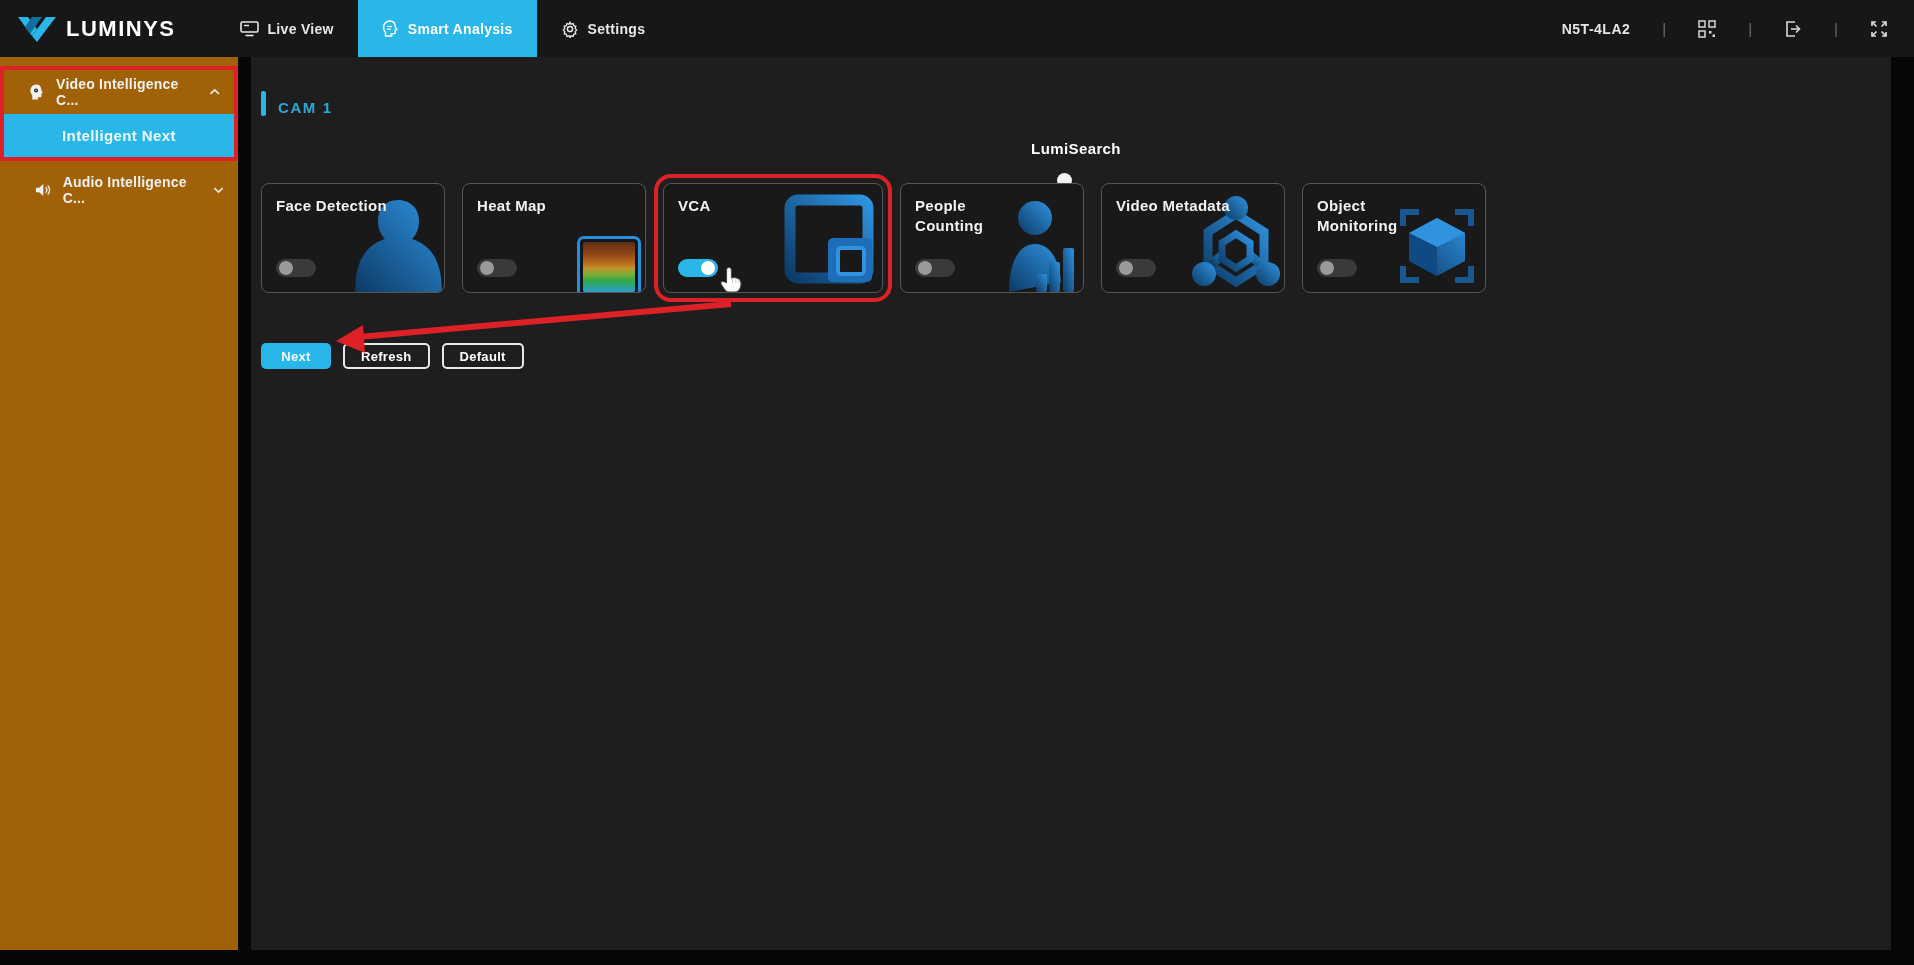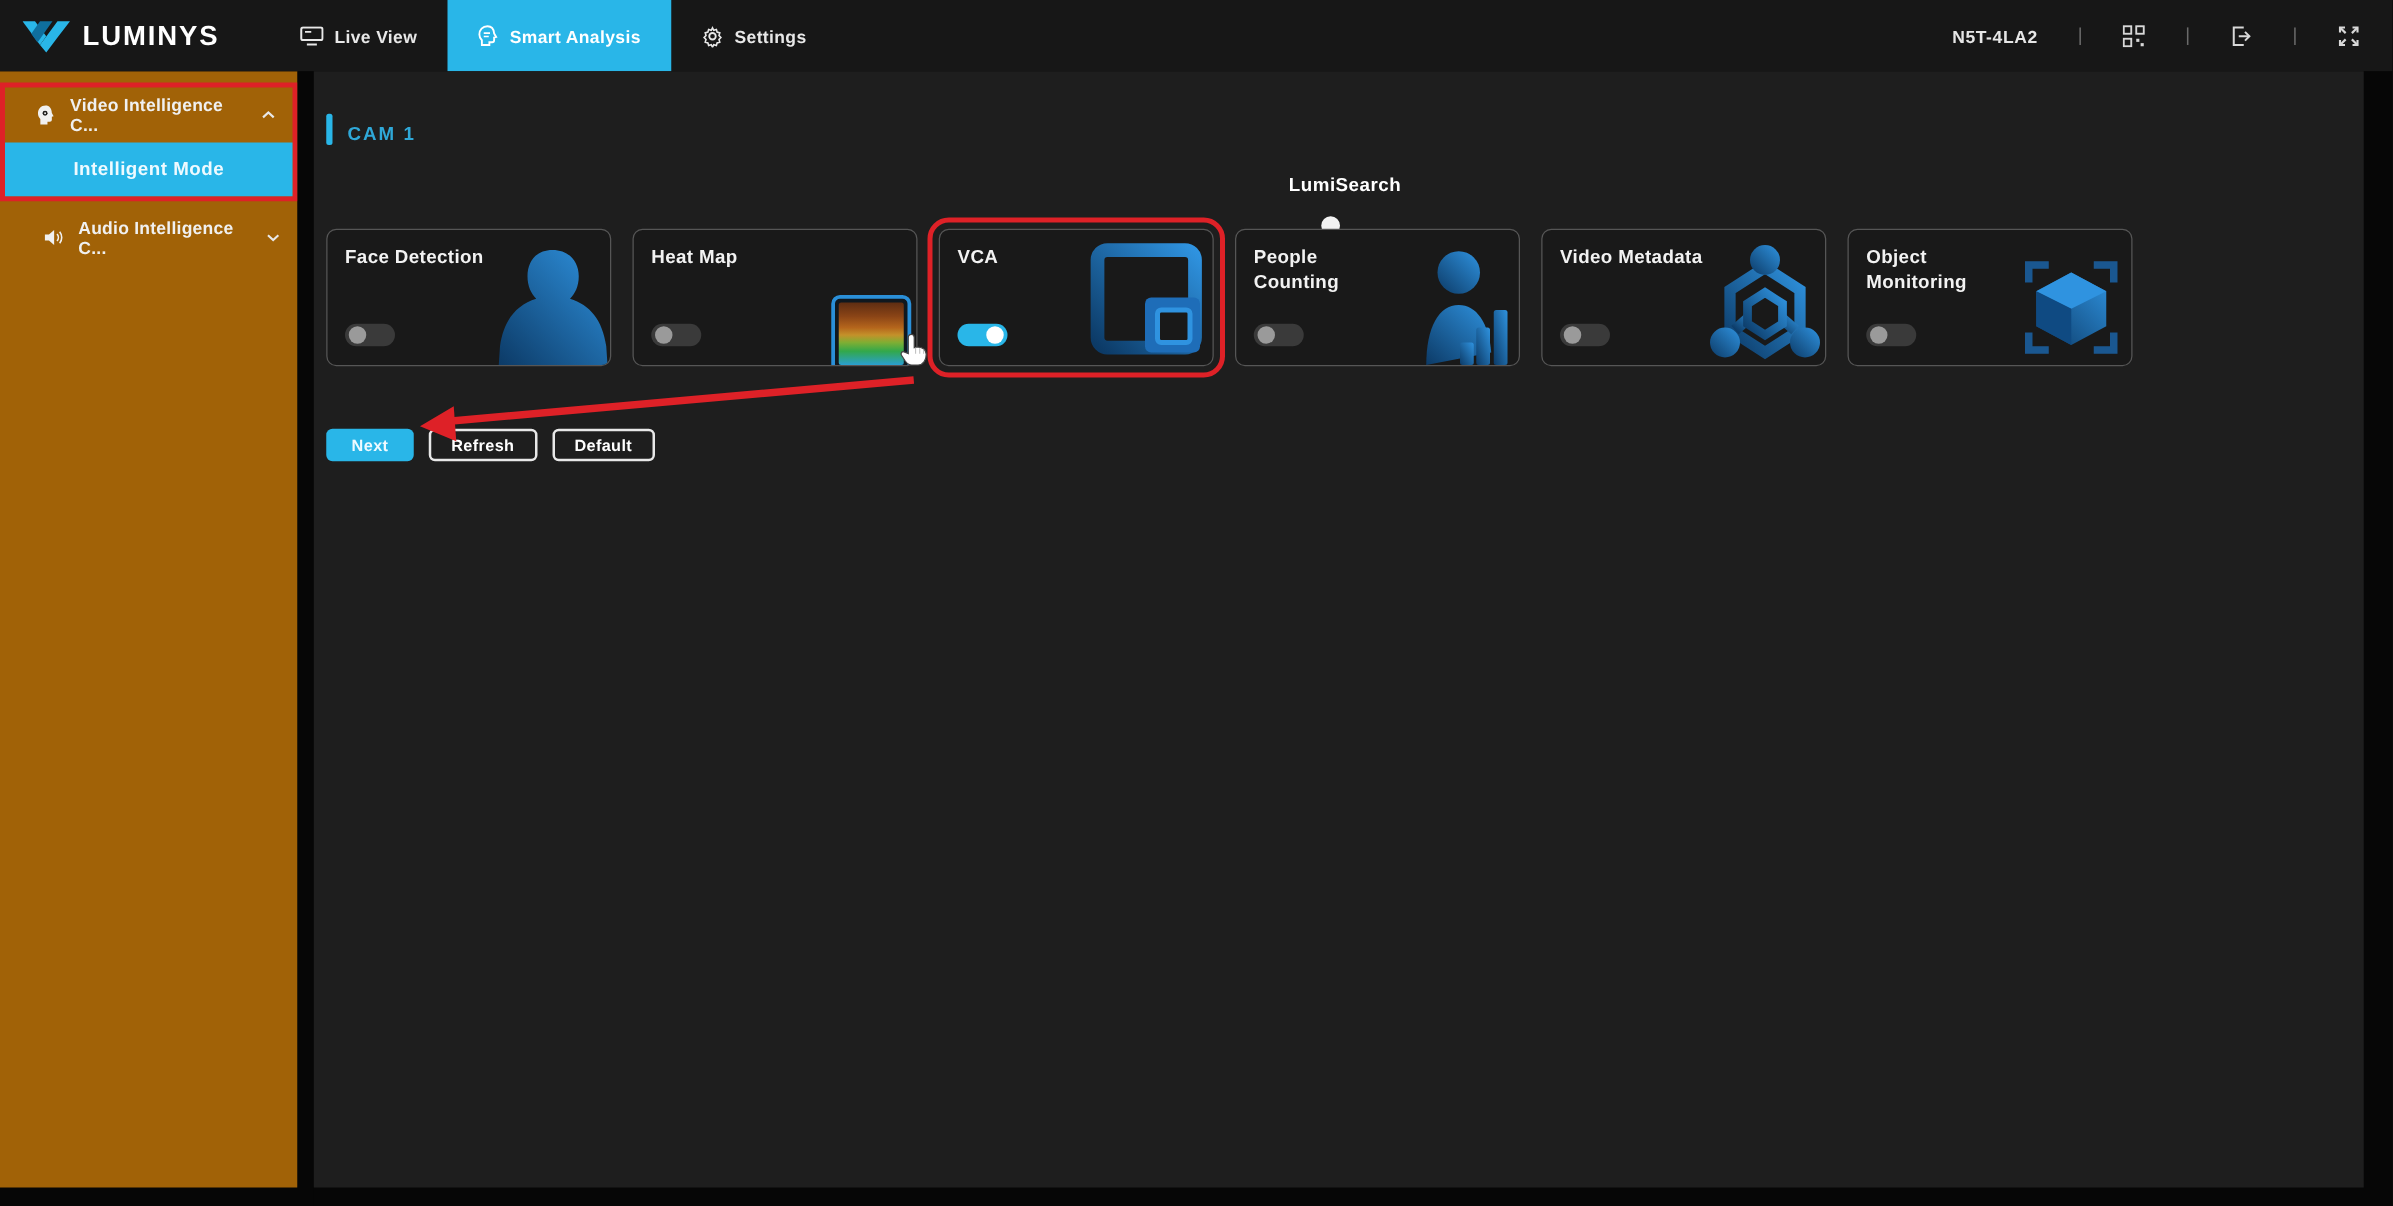--- a/index.html
+++ b/index.html
@@ -46,21 +46,21 @@
   
   .toggle { position:relative; width:44px; height:19px; border-radius:10px; background:#4a4a4a; cursor:pointer; }
   .toggle .knob { position:absolute; top:2px; left:3px; width:15px; height:15px; border-radius:50%; background:#f2f2f2; }
   .toggle.dim { background:#3a3a3a; }
   .toggle.dim .knob { background:#9a9a9a; }
   .toggle.on { background:#29b6e8; }
   .toggle.on .knob { left:auto; right:3px; background:#fff; }
 
   
   .cards-row { margin-top:23px; display:flex; gap:17px; }
-  .card { position:relative; width:228px; height:110px; background:#191919;
+  .card { position:relative; width:184px; height:110px; background:#191919;
           border:1px solid #565656; border-radius:8px; padding:12px 14px; overflow:hidden; cursor:pointer; }
   .card-title { color:#f2f2f2; font-size:15px; font-weight:700; letter-spacing:.3px; line-height:1.3;
                 position:relative; z-index:2; max-width:120px; }
   .card .toggle { position:absolute; left:14px; bottom:15px; width:40px; height:18px; z-index:2; }
   .card .toggle .knob { width:14px; height:14px; }
   .card.highlighted { outline:4px solid #de2127; outline-offset:5px; width:220px; }
   .card-art { position:absolute; right:0; bottom:0; z-index:1; }
 
   
   .heat-box { position:absolute; right:4px; bottom:-6px; width:64px; height:62px;
@@ -164,21 +164,21 @@
           <path d="M9 1 C5 1 2.5 4 2.5 7.5 c0 2 .8 3.6 2 4.8 L4.5 17 h6 v-2.4 h2 c1 0 1.7-.7 1.7-1.7 V10.4 l1.5-.4 -1.5-2.6 C14 3.1 12 1 9 1 Z" fill="#f0f0f0"></path>
           <circle cx="8.5" cy="7.5" r="2.1" fill="#1e1e1e"></circle>
           <circle cx="8.5" cy="7.5" r="0.8" fill="#f0f0f0"></circle>
         </svg>
         <span>Video Intelligence C...</span>
         <svg class="chev" width="12" height="8" viewBox="0 0 12 8">
           <polyline points="1.5,6 6,1.8 10.5,6" fill="none" stroke="#e8e8e8" stroke-width="1.8"></polyline>
         </svg>
       </div>
       <div class="side-sub">
-        <span>Intelligent Mode</span>
+        <span>Intelligent Next</span>
       </div>
     </div>
     <div class="side-item audio">
       <svg width="18" height="16" viewBox="0 0 18 16">
         <polygon points="1,5.5 4.5,5.5 9,1.5 9,14.5 4.5,10.5 1,10.5" fill="#f0f0f0"></polygon>
         <path d="M11.5 5 a4.5 4.5 0 0 1 0 6" fill="none" stroke="#f0f0f0" stroke-width="1.4"></path>
         <path d="M13.8 3 a8 8 0 0 1 0 10" fill="none" stroke="#f0f0f0" stroke-width="1.4"></path>
       </svg>
       <span>Audio Intelligence C...</span>
       <svg class="chev" width="12" height="8" viewBox="0 0 12 8">

